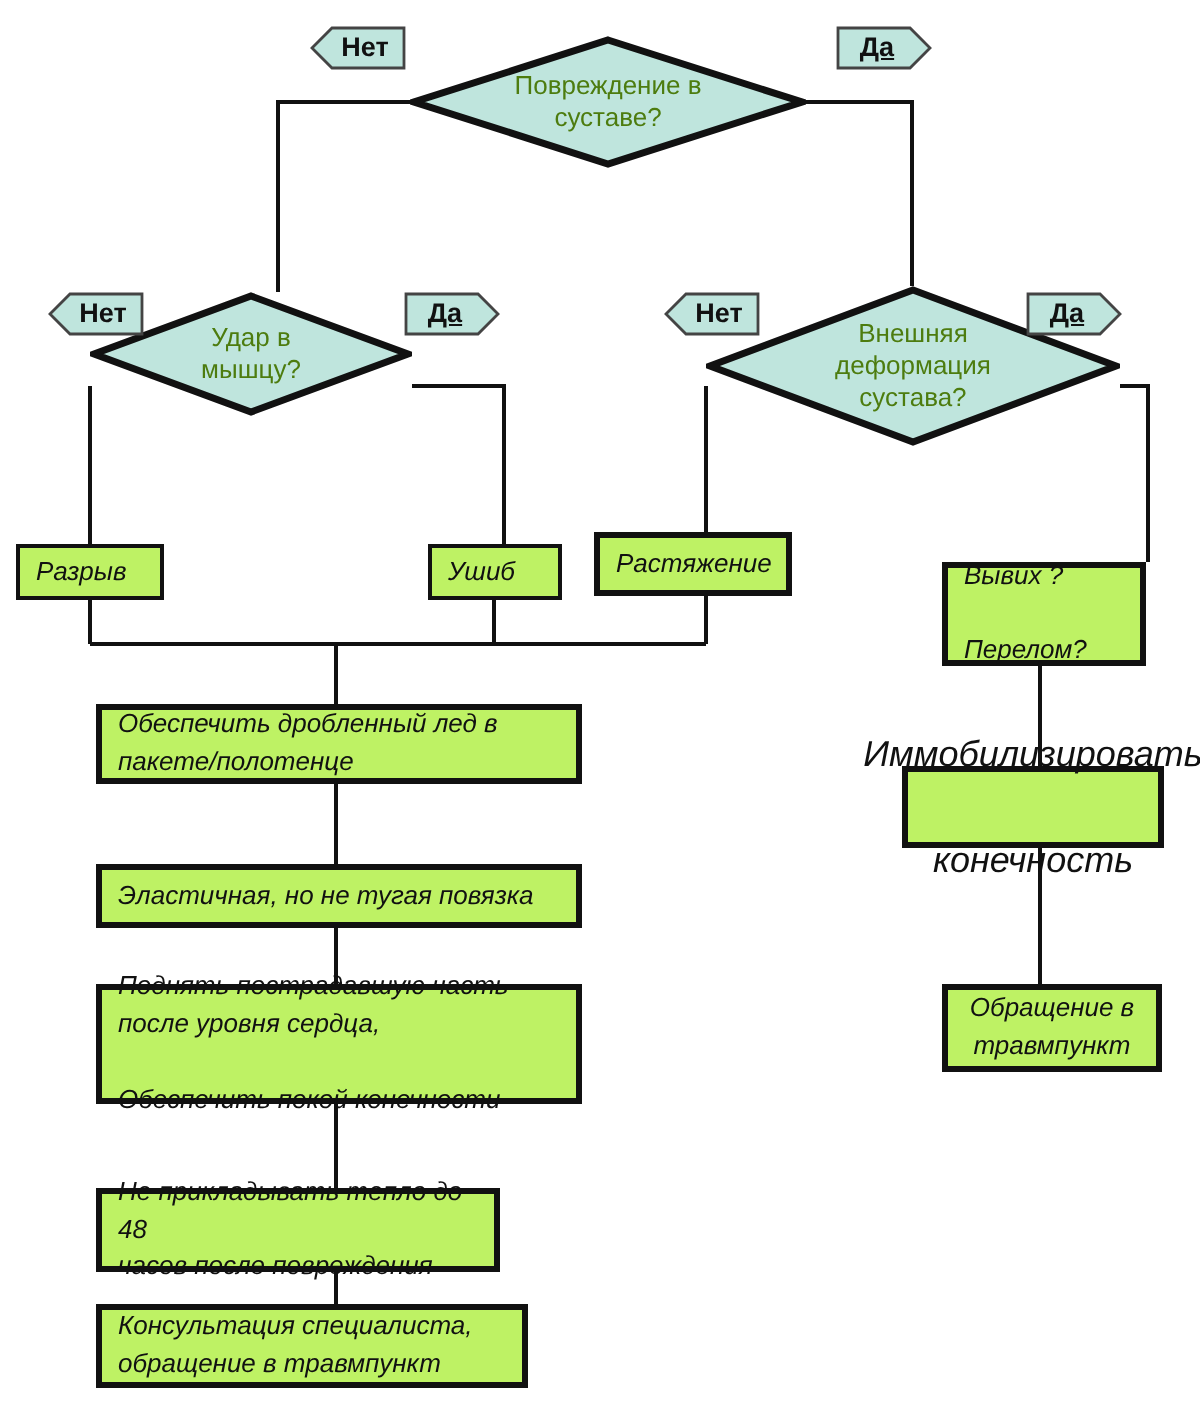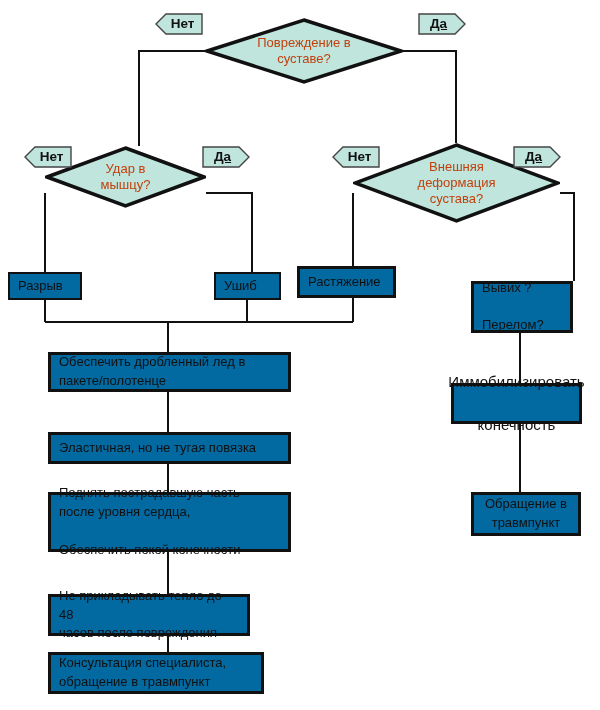--- a/index.html
+++ b/index.html
@@ -26,52 +26,53 @@
     width: 600px;
     height: 710px;
     pointer-events: none;
   }
   .node {
     position: absolute;
     box-sizing: border-box;
   }
   
   .box {
-    background: #0369a1;
+    background: #bef264;
     border: 2px solid #111111;
     display: flex;
     align-items: center;
     justify-content: flex-start;
     padding: 3px 8px;
     color: #111111;
     font-size: 13px;
     line-height: 1.45;
     box-sizing: border-box;
+    font-style: italic;
   }
   .box.center { justify-content: center; text-align: center; }
   .box .txt { white-space: pre-line; }
   .box.thick { border-width: 3px; }
-  .box.sm { font-size: 15px; }
+  .box.sm { font-size: 18px; }
 
   
   .diamond {
     position: absolute;
   }
   .diamond .shape {
     position: absolute;
     inset: 0;
   }
   .diamond .label {
     position: absolute;
     inset: 0;
     display: flex;
     align-items: center;
     justify-content: center;
     text-align: center;
-    color: #c2410c;
+    color: #4d7c0f;
     font-size: 13px;
     line-height: 1.25;
     white-space: pre-line;
     pointer-events: none;
   }
 
   
   .tag {
     position: absolute;
     width: 48px;

